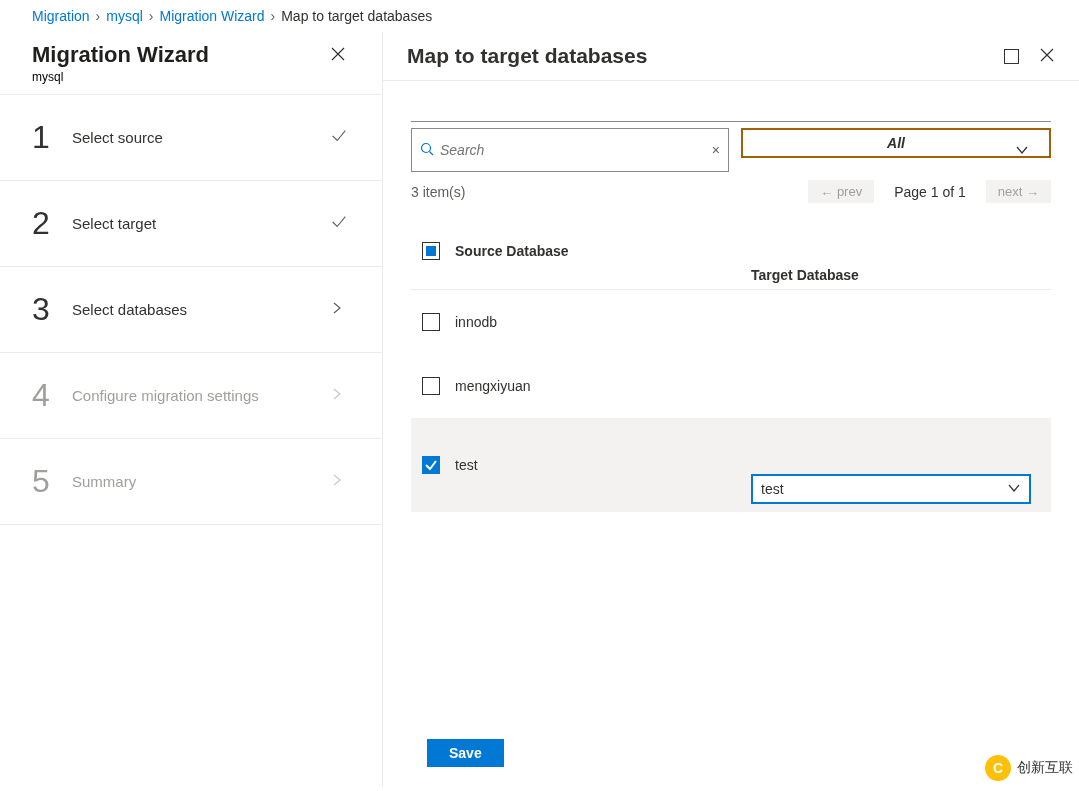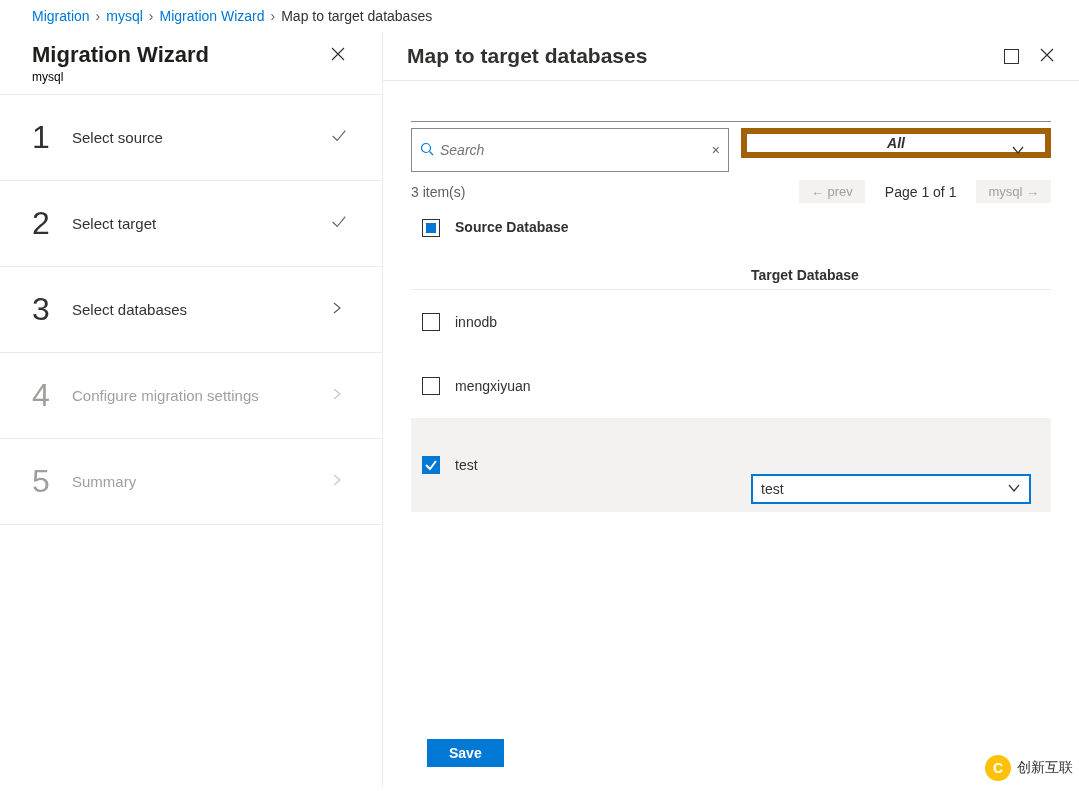--- a/index.html
+++ b/index.html
@@ -30,32 +30,32 @@
   .main-header { display: flex; align-items: center; justify-content: space-between; padding: 12px 24px; border-bottom: 1px solid #edebe9; }
   .main-title { font-size: 21px; font-weight: 600; }
   .main-actions { display: flex; gap: 20px; align-items: center; }
   .main-actions .sq { width: 15px; height: 15px; border: 1px solid #323130; display: inline-block; cursor: pointer; }
 
   .main-body { flex: 1; padding: 40px 28px 0 28px; display: flex; flex-direction: column; }
   .topbar { display: flex; gap: 12px; border-top: 1px solid #8a8886; padding-top: 6px; }
   .search-wrap { flex: 1; display: flex; align-items: center; border: 1px solid #8a8886; height: 44px; padding: 0 8px; gap: 6px; }
   .search-wrap input { border: none; outline: none; flex: 1; font-size: 14px; font-style: italic; color: #605e5c; background: transparent; }
   .clear-x { color: #605e5c; cursor: pointer; font-size: 14px; }
-  .filter-all { width: 310px; border: 6px solid #a16207; height: 30px; display: flex; align-items: center; justify-content: center; position: relative; cursor: pointer; }
+  .filter-all { width: 310px; border: 2px solid #a16207; height: 30px; display: flex; align-items: center; justify-content: center; position: relative; cursor: pointer; }
   .filter-all .lbl { font-weight: 700; font-style: italic; }
   .filter-all .chev { position: absolute; right: 10px; }
 
   .pager { display: flex; align-items: center; justify-content: space-between; padding: 8px 0 10px 0; }
   .pager-left { color: #605e5c; }
   .pager-right { display: flex; align-items: center; gap: 20px; }
   .pg-btn { background: #f3f2f1; border: none; padding: 4px 12px; color: #a19f9d; font-size: 13px; cursor: default; }
   .pg-info { color: #323130; }
 
   .table { width: 100%; }
-  .thead { display: flex; padding: 6px 0; border-bottom: 1px solid #edebe9; font-weight: 600; }
+  .thead { display: flex; align-items: center; padding: 6px 0; border-bottom: 1px solid #edebe9; font-weight: 600; }
   .col-chk { width: 40px; display: flex; justify-content: center; }
   .col-src { width: 300px; padding-left: 4px; }
   .col-tgt { flex: 1; margin-top: 48px; }
   .trow { display: flex; align-items: center; padding: 8px 0; min-height: 40px; }
   .trow.sel { background: #f3f2f1; }
 
   .chk { width: 18px; height: 18px; border: 1px solid #323130; display: inline-flex; align-items: center; justify-content: center; cursor: pointer; background: #fff; }
   .chk.indet::after { content: ""; width: 10px; height: 10px; background: #0078d4; }
   .chk.checked { background: #0078d4; border-color: #0078d4; }
   .chk.checked svg { width: 14px; height: 14px; }
@@ -179,21 +179,21 @@
               </svg>
           </span>
         </div>
       </div>
 
       <div class="pager">
         <div class="pager-left">3 item(s)</div>
         <div class="pager-right">
           <button class="pg-btn">← prev</button>
           <span class="pg-info">Page 1 of 1</span>
-          <button class="pg-btn">mysql →</button>
+          <button class="pg-btn">next →</button>
         </div>
       </div>
 
       <div class="table">
         <div class="thead">
           <div class="col-chk">
             <span class="chk indet"></span>
           </div>
           <div class="col-src">Source Database</div>
           <div class="col-tgt">Target Database</div>

